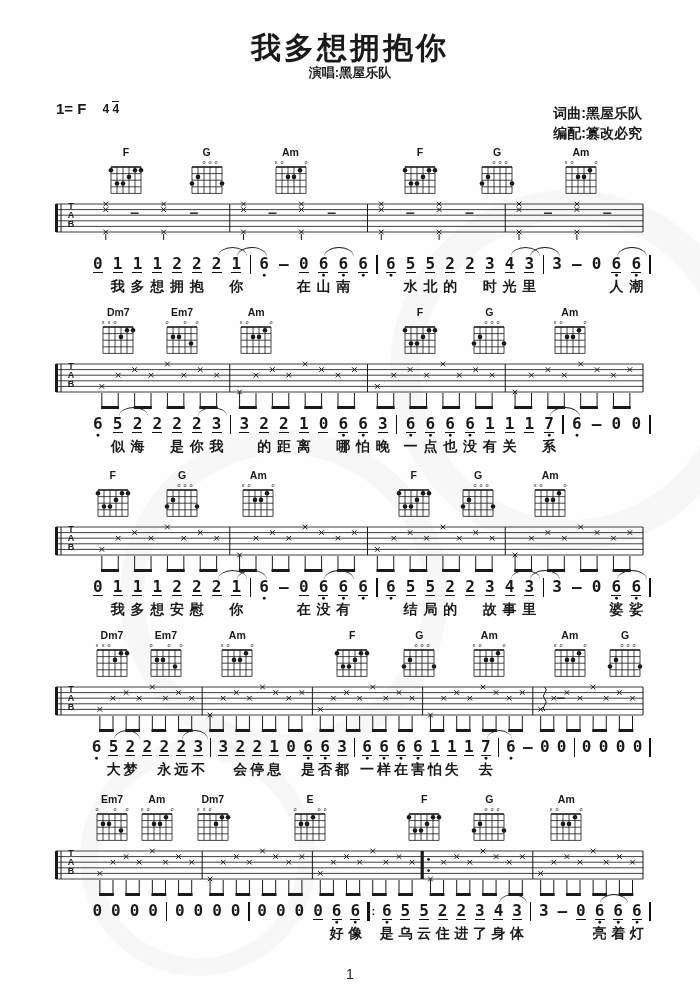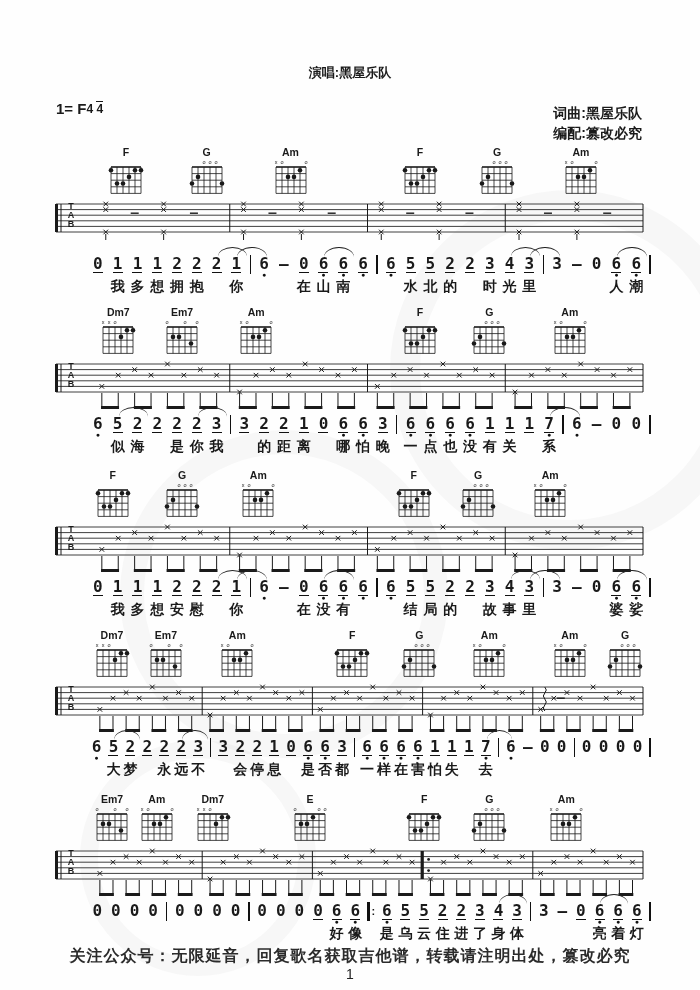--- a/index.html
+++ b/index.html
@@ -8,21 +8,21 @@
   
   .wm{position:absolute;border:30px solid rgba(90,90,90,0.045);border-radius:50%;}
   .wm1{width:300px;height:300px;left:390px;top:190px;}
   .wm2{width:280px;height:280px;left:120px;top:430px;border-width:24px;}
   .wm3{width:200px;height:200px;left:80px;top:740px;border-width:18px;}
   
   .title{position:absolute;top:28px;left:0;width:100%;text-align:center;
          font-size:30px;font-weight:bold;letter-spacing:3px;}
   .artist{position:absolute;top:64px;left:0;width:100%;text-align:center;font-size:13px;font-weight:bold;}
   .keyblock{position:absolute;left:56px;top:100px;font-size:15px;font-weight:bold;}
-  .keyline{display:flex;align-items:center;gap:0;}
+  .keyline{display:flex;align-items:center;gap:16px;}
   .frac{display:inline-block;text-align:center;font-size:12px;line-height:10px;font-weight:bold;}
   .frac .fb{border-top:1.2px solid #1a1a1a;}
   .capo{margin-top:6px;font-size:14px;}
   .credits{position:absolute;right:58px;top:103px;text-align:left;font-size:14px;font-weight:bold;line-height:20px;}
   
   #systems{position:absolute;left:0;top:0;width:700px;height:990px;}
   .system{position:absolute;left:0;width:700px;height:160px;}
   .chordrow{position:absolute;left:0;top:0;width:700px;height:58px;}
   .chord{position:absolute;width:48px;transform:translateX(-50%);text-align:center;}
   .chordname{font-size:10.5px;font-weight:bold;line-height:11px;}
@@ -50,20 +50,21 @@
   .pageno{position:absolute;left:0;top:966px;width:100%;text-align:center;font-size:14px;color:#222;}
 </style>
 </head>
 <body>
 
 <div class="page">
   <div class="wm wm1"></div>
   <div class="wm wm2"></div>
   <div class="wm wm3"></div>
 
+  <div class="title">我多想拥抱你</div>
   <div class="artist">演唱:黑屋乐队</div>
 
   <div class="keyblock">
     <div class="keyline">
       <span>1= F</span>
       <span class="frac">
         <span class="ft">4</span>
         <span class="fb">4</span>
       </span>
     </div>
@@ -1549,15 +1550,14 @@
           <div class="tok"><span class="num">—</span><span class="odot"></span><span class="lyr"></span></div>
           <div class="tok"><span class="num u">0</span><span class="odot"></span><span class="lyr"></span></div>
           <div class="tok"><span class="arcline"></span><span class="num u">6</span><span class="odot">●</span><span class="lyr">亮</span></div>
           <div class="tok"><span class="num u">6</span><span class="odot">●</span><span class="lyr">着</span></div>
           <div class="tok"><span class="num u">6</span><span class="odot">●</span><span class="lyr">灯</span></div>
           <div class="tok bar"><span class="barline"></span></div>
         </div>
       </div>
     </div>
 
-  <div class="notice">关注公众号：无限延音，回复歌名获取吉他谱，转载请注明出处，篡改必究</div>
   <div class="pageno">1</div>
 </div>
 
 </body></html>

